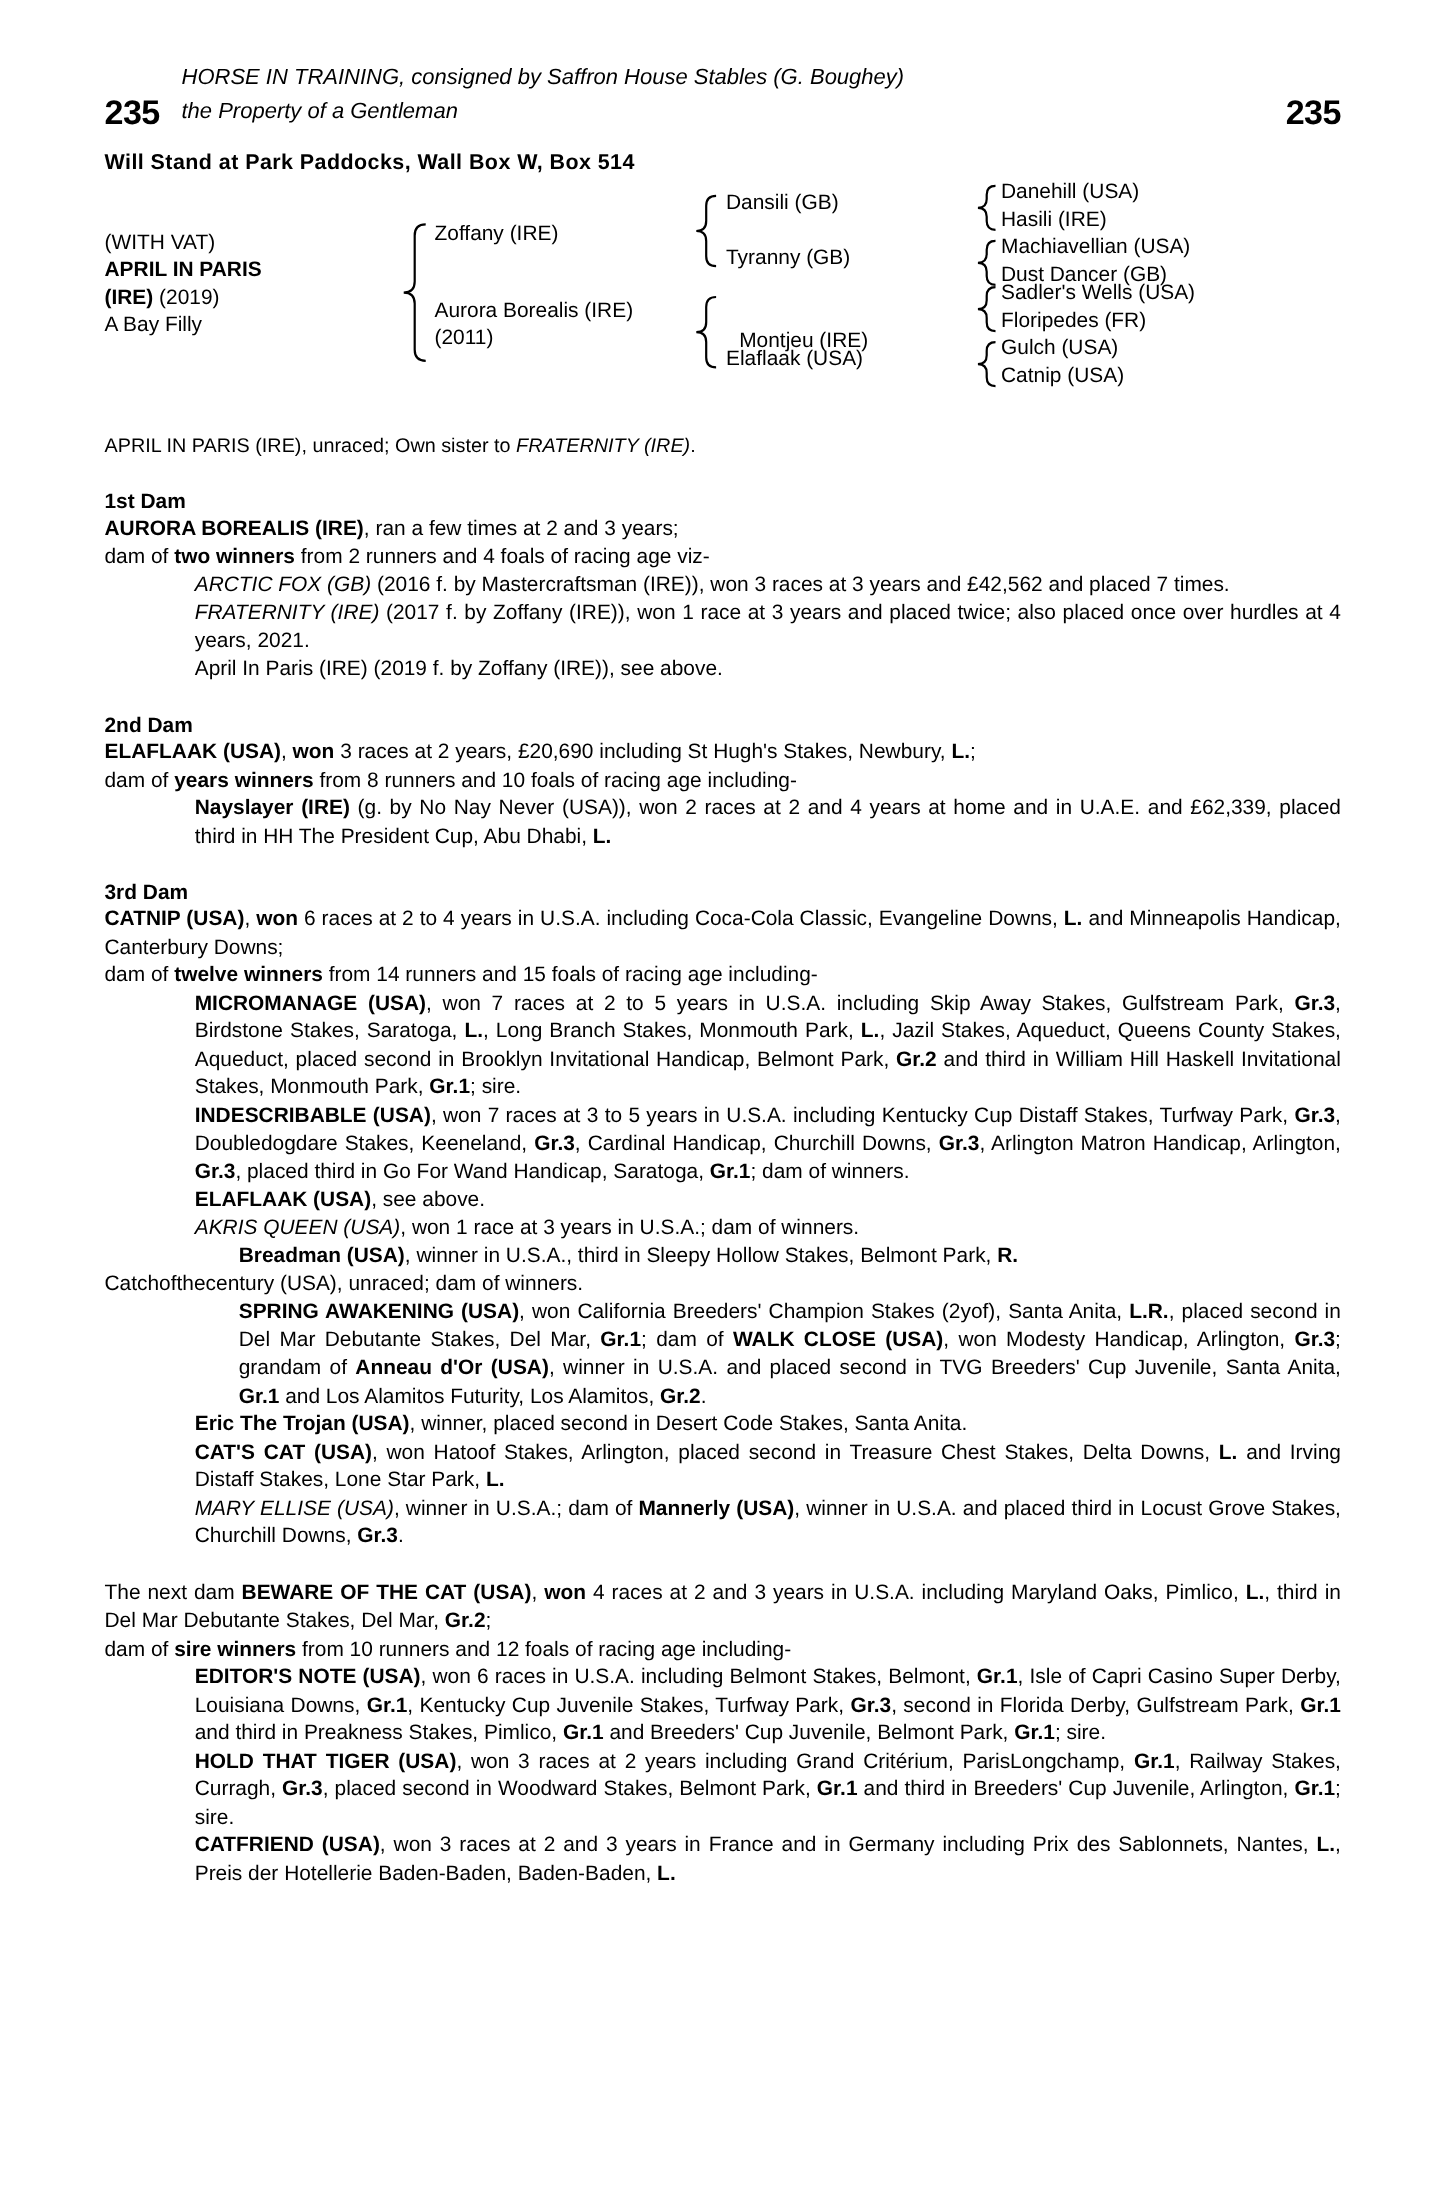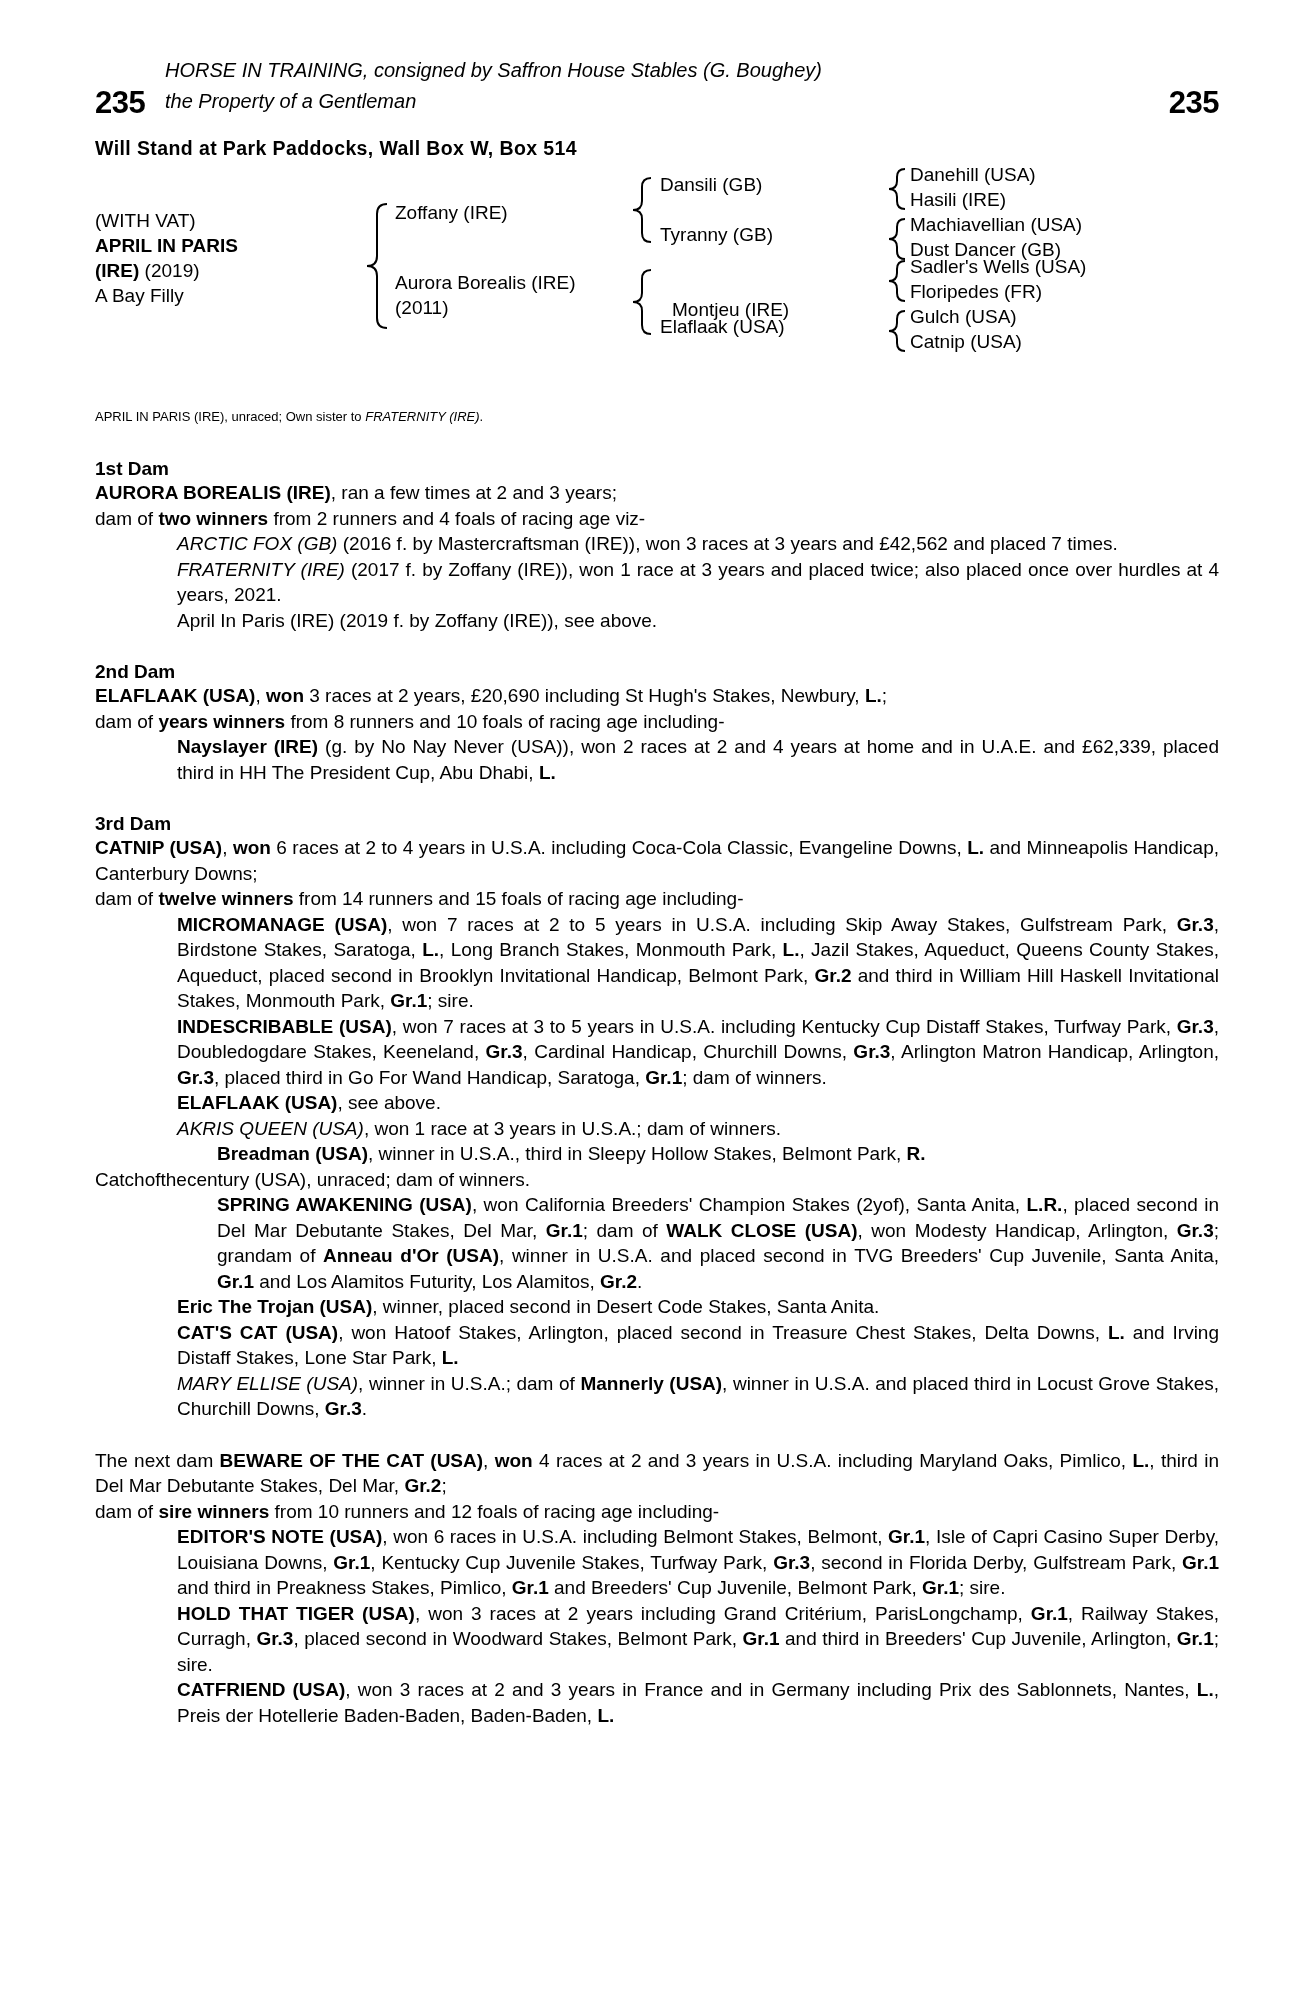--- a/index.html
+++ b/index.html
@@ -90,22 +90,22 @@
   .gp3      { position: absolute; left: 577px; top: 100px; margin-top: 33px; }
   .gp4      { position: absolute; left: 565px; top: 150px; }
   .ggp1     { position: absolute; left: 815px; top: -2px; }
   .ggp2     { position: absolute; left: 815px; top: 48px; }
   .ggp3     { position: absolute; left: 815px; top: 90px; }
   .ggp4     { position: absolute; left: 815px; top: 140px; }
   .ggp-pair div { line-height: 25px; }
 
   
   .intro {
-    font-size: 13px;
-    margin-top: 40px;
+    font-size: 18px;
+    margin-top: 28px;
     line-height: 26px;
   }
   .i { font-style: italic; }
 
   .sec-head {
     font-size: 19px;
     font-weight: bold;
     margin-top: 28px;
     margin-bottom: 0;
   }

